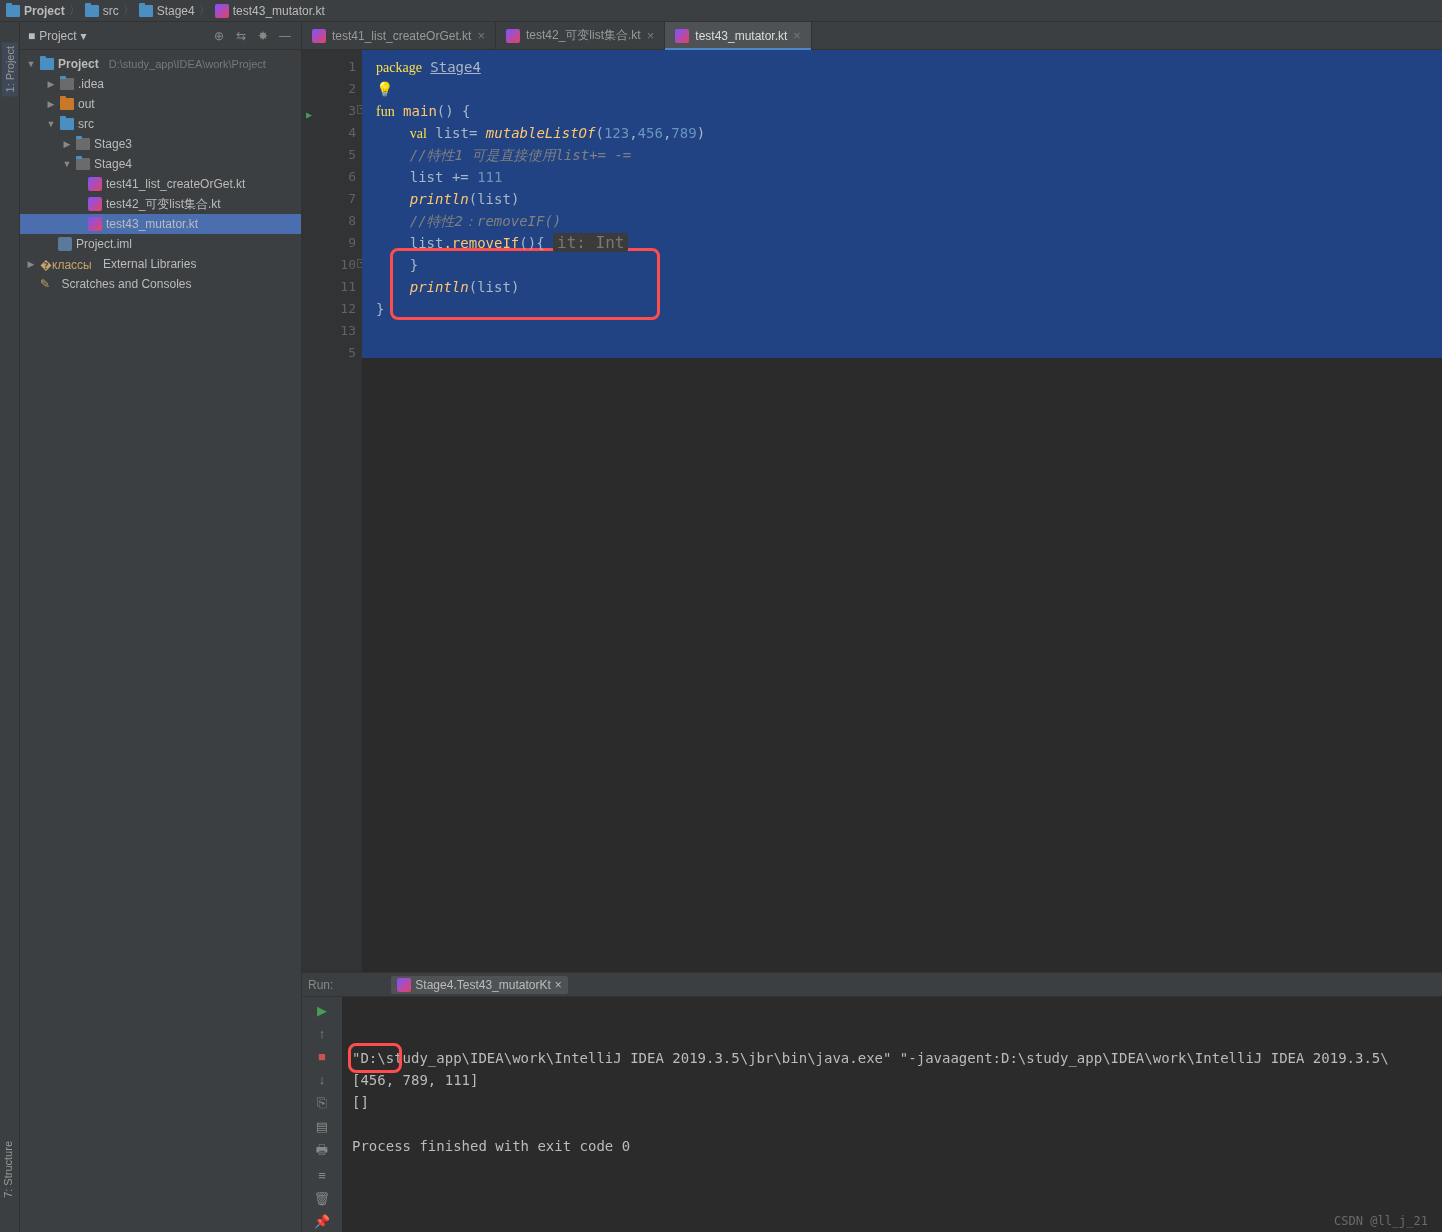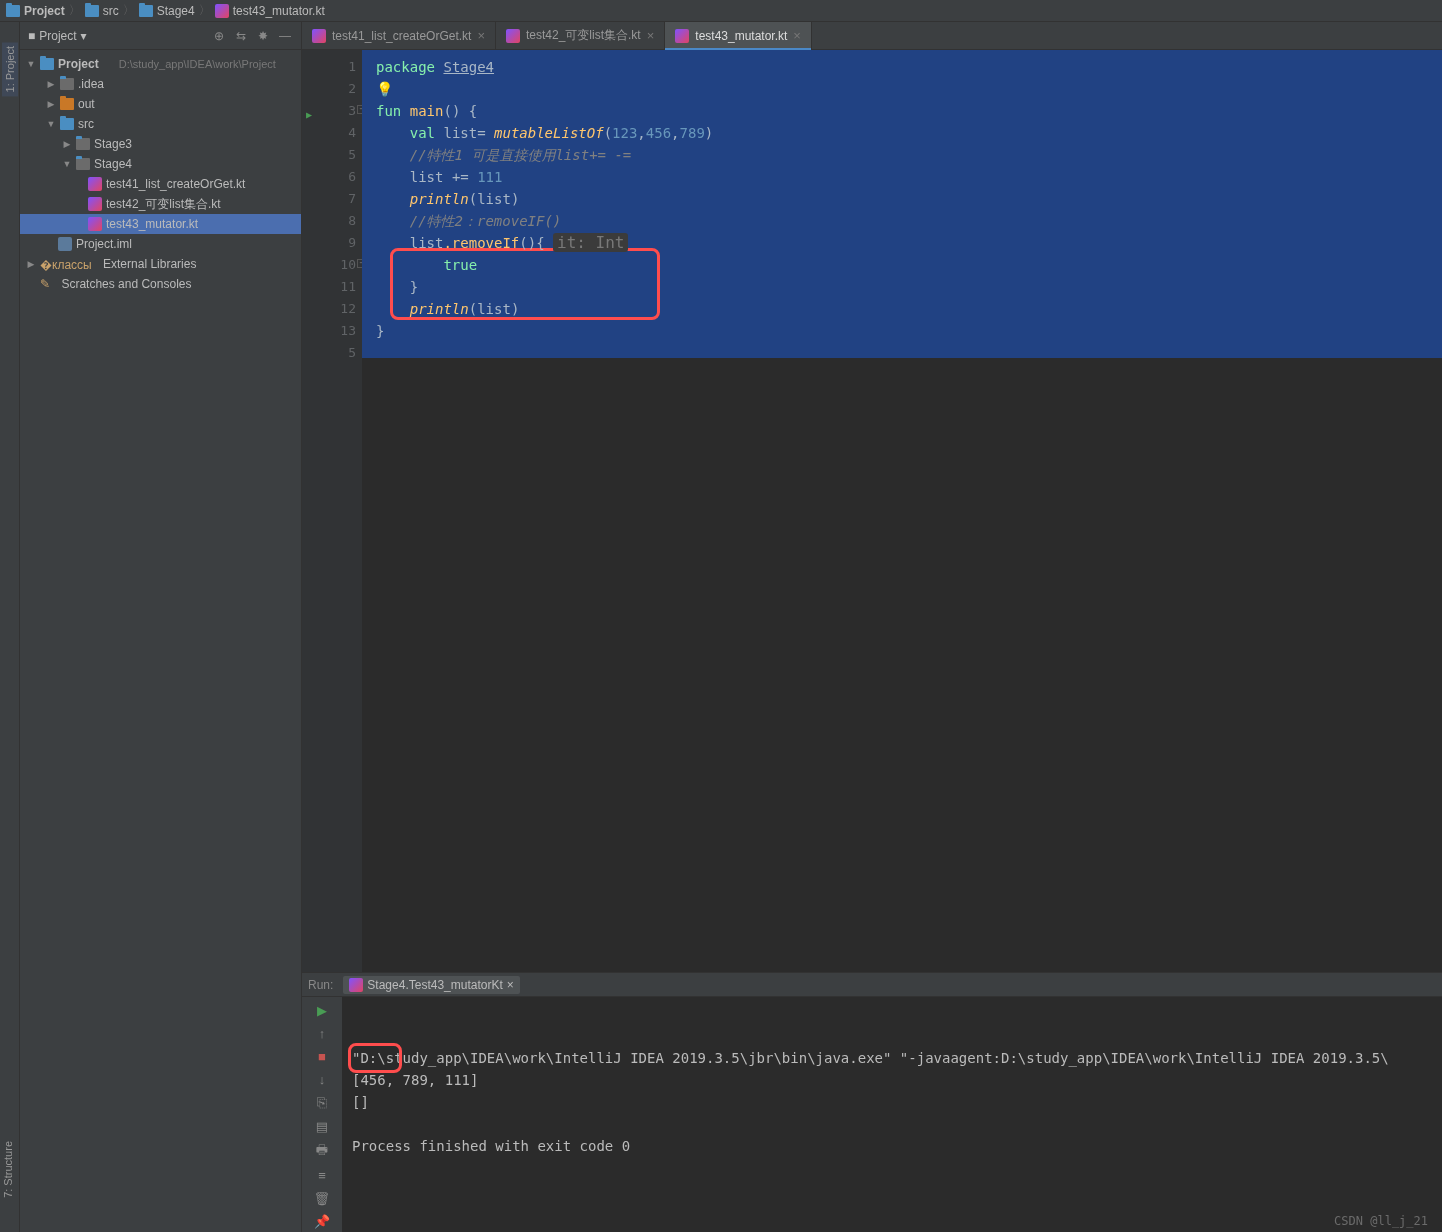--- a/index.html
+++ b/index.html
@@ -37,48 +37,48 @@
 .sidebar-header .title-toggle { display:flex; align-items:center; gap:4px; color:#bbb;}
 .sidebar-header .spacer{flex:1;}
 .tool-icon{width:16px;height:16px;display:flex;align-items:center;justify-content:center;color:#888;cursor:pointer;}
 .tree { flex:1; overflow:auto; padding:4px 0;}
 .tree-row { display:flex; align-items:center; height:20px; padding-left:6px; gap:4px; cursor:pointer; white-space:nowrap;}
 .tree-row.selected { background:#4b6eaf;}
 .tree-row.folder-out .folder-icon{background:#c97827;}
 .tree-row.folder-out .folder-icon::before{background:#c97827;}
 .indent{display:inline-block;}
 .arrow{width:10px;color:#888;font-size:9px;text-align:center;}
-.muted{color:#787878;margin-left:16px;font-size:11px;}
+.muted{color:#787878;margin-left:6px;font-size:11px;}
 .editor-area{flex:1;display:flex;flex-direction:column;min-width:0;}
 .tabs{height:28px;background:#3c3f41;display:flex;align-items:stretch;border-bottom:1px solid #323232;}
 .tab{display:flex;align-items:center;gap:6px;padding:0 10px;border-right:1px solid #323232;color:#999;cursor:pointer;position:relative;}
 .tab.active{background:#4e5254;color:#ddd;}
 .tab.active::after{content:"";position:absolute;left:0;right:0;bottom:-1px;height:2px;background:#4a88c7;}
 .tab .close{color:#777;font-size:13px;}
 .editor{flex:1;display:flex;background:#2b2b2b;min-height:0;overflow:hidden;}
 .gutter{width:60px;background:#313335;color:#606366;font-family:Consolas,monospace;font-size:13px;text-align:right;padding:6px 6px 6px 0;line-height:22px;position:relative;}
 .gnum{height:22px;position:relative;}
 .gnum .run-mark{position:absolute;left:4px;top:4px;color:#499c54;font-size:10px;}
 .gnum .fold{position:absolute;right:-10px;top:5px;width:9px;height:9px;border:1px solid #555;background:#313335;font-size:7px;line-height:7px;text-align:center;color:#888;}
 .code{flex:1;font-family:Consolas,monospace;font-size:14px;line-height:22px;padding:6px 0 6px 14px;position:relative;overflow:auto;}
 .sel-bg{position:absolute;background:#214283;border-radius:0;}
 .codeline{position:relative;height:22px;white-space:pre;}
-.kw{color:#86efac;}
+.kw{color:#fde047;font-family:Liberation Serif, serif;}
 .fn{color:#ffc66d;font-style:italic;}
 .fnname{color:#ffc66d;margin-top:8px;}
 .ident{color:#a9b7c6;}
 .num{color:#6897bb;}
 .comment{color:#808080;font-style:italic;}
 .lbulb{color:#ffc66d;}
 .hint{color:#787878;background:#3b3b3b;padding:0 4px;border-radius:3px;font-style:normal;font-size:16px;}
 .redbox{position:absolute;border:3px solid #ff4d4d;border-radius:8px;pointer-events:none;}
 .run-panel{border-top:1px solid #323232;background:#2b2b2b;display:flex;flex-direction:column;}
 .run-tabhdr{height:24px;background:#3c3f41;display:flex;align-items:center;padding:0 6px;gap:10px;border-bottom:1px solid #323232;}
 .run-tabhdr .label{color:#888;}
-.run-tabhdr .runtab{display:flex;align-items:center;gap:4px;padding:2px 6px;background:#4e5254;border-radius:2px;}
+.run-tabhdr .runtab{display:flex;align-items:center;gap:4px;padding:2px 6px;background:#4e5254;border-radius:2px;margin-left:48px;}
 .run-body{display:flex;flex:1;min-height:0;}
 .run-tools{width:40px;background:#3c3f41;display:flex;flex-direction:column;align-items:center;padding:6px 0;gap:8px;}
 .rt{width:18px;height:18px;display:flex;align-items:center;justify-content:center;color:#888;cursor:pointer;font-size:13px;}
 .rt.play{color:#499c54;}
 .rt.stop{color:#c75450;}
 .console{flex:1;font-family:Consolas,monospace;font-size:14px;color:#bbb;padding:6px 10px;line-height:22px;position:relative;white-space:pre;}
 .watermark{position:absolute;right:14px;bottom:0;color:#6b6b6b;font-size:12px;}
 </style>
 </head>
 <body>
@@ -225,21 +225,20 @@
 
         <div class="codeline"><span class="kw">package</span> <span class="ident" style="text-decoration:underline">Stage4</span></div>
         <div class="codeline"><span class="lbulb">💡</span></div>
         <div class="codeline"><span class="kw">fun</span> <span class="fnname">main</span><span class="ident">() {</span></div>
         <div class="codeline">    <span class="kw">val</span> <span class="ident">list</span><span class="ident">=</span> <span class="fn">mutableListOf</span><span class="ident">(</span><span class="num">123</span><span class="ident">,</span><span class="num">456</span><span class="ident">,</span><span class="num">789</span><span class="ident">)</span></div>
         <div class="codeline">    <span class="comment">//特性1 可是直接使用list+= -=</span></div>
         <div class="codeline">    <span class="ident">list</span> <span class="ident">+=</span> <span class="num">111</span></div>
         <div class="codeline">    <span class="fn">println</span><span class="ident">(</span><span class="ident">list</span><span class="ident">)</span></div>
         <div class="codeline">    <span class="comment">//特性2：removeIF()</span></div>
         <div class="codeline">    <span class="ident">list</span><span class="fnname">.removeIf</span><span class="ident">(){</span> <span class="hint">it: Int</span></div>
-        <div class="codeline">        <span class="kw">true</span></div>
         <div class="codeline">    <span class="ident">}</span></div>
         <div class="codeline">    <span class="fn">println</span><span class="ident">(</span><span class="ident">list</span><span class="ident">)</span></div>
         <div class="codeline"><span class="ident">}</span></div>
       </div>
     </div>
 
     <div class="run-panel" style="height:260px;">
       <div class="run-tabhdr">
         <span class="label">Run:</span>
         <span class="runtab">

